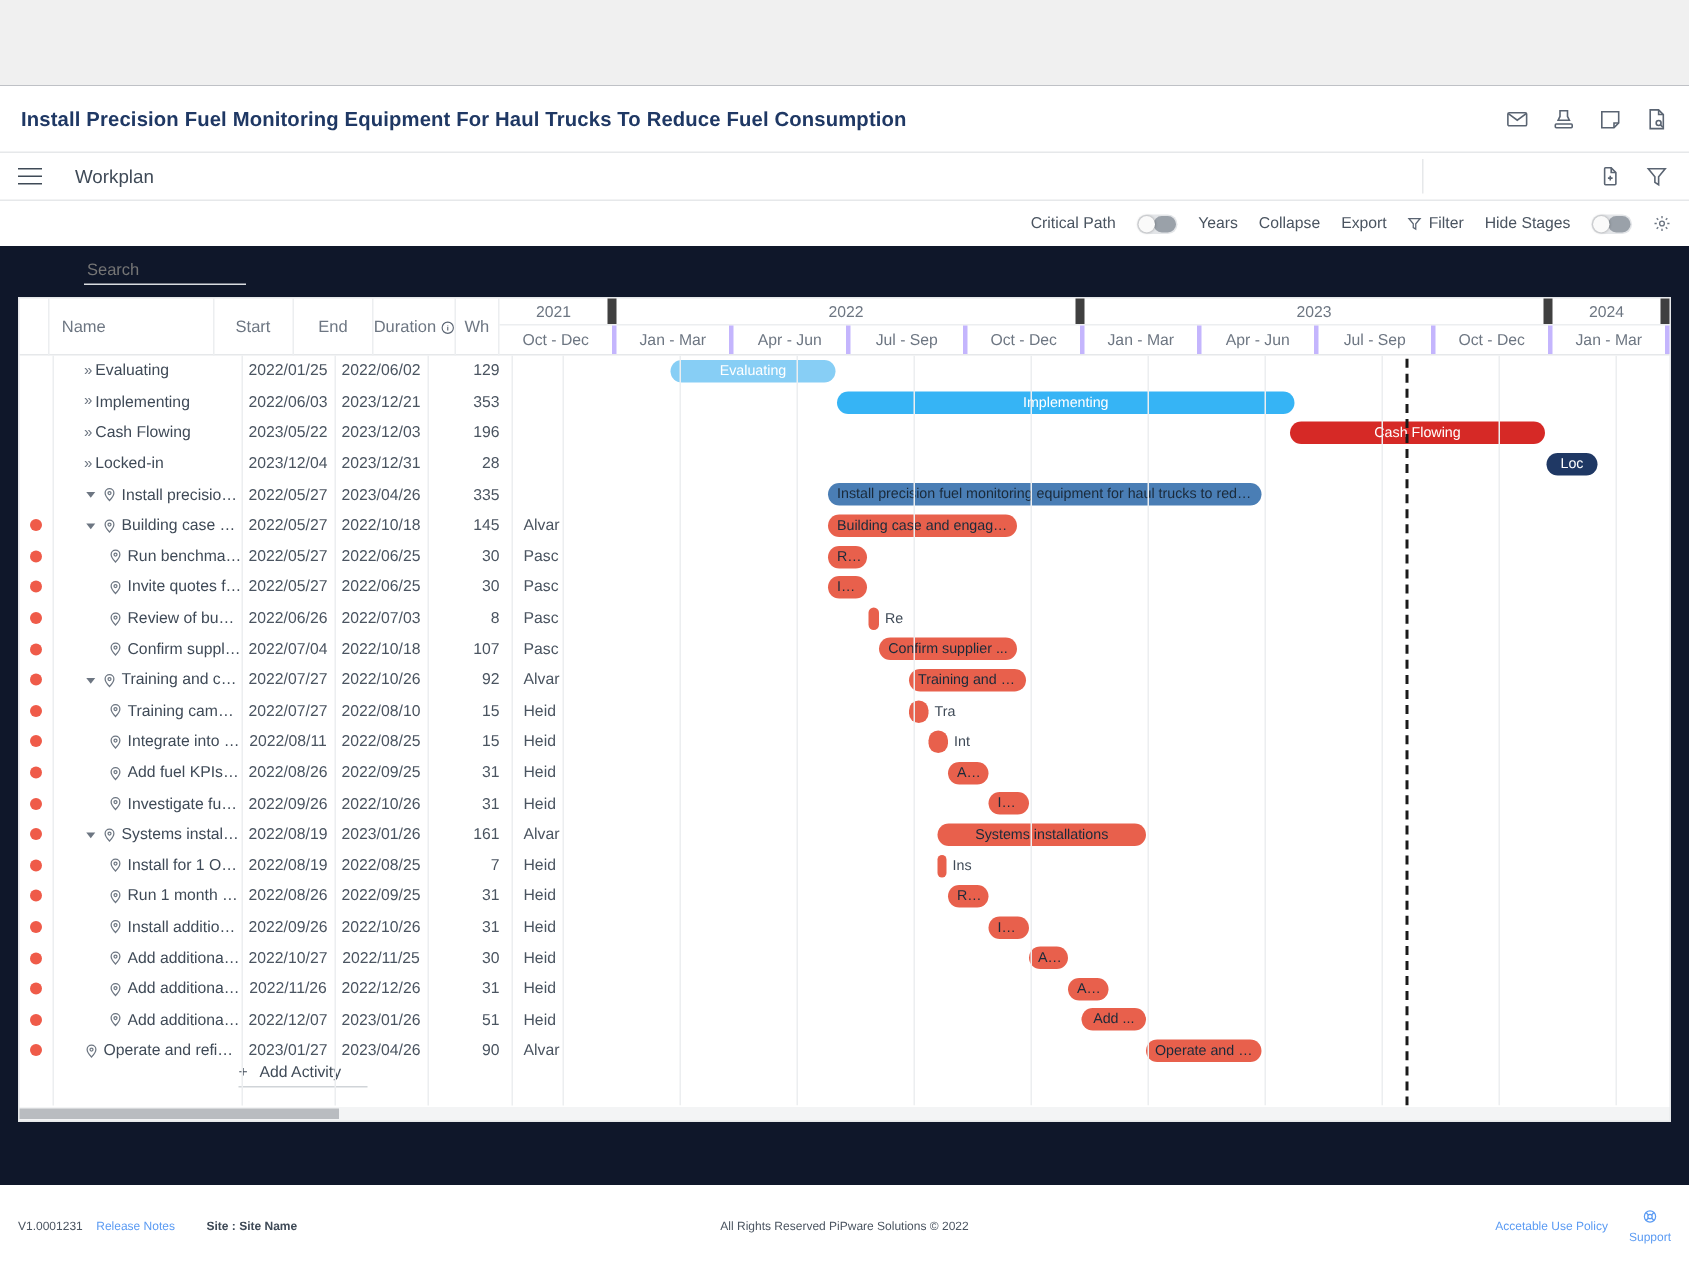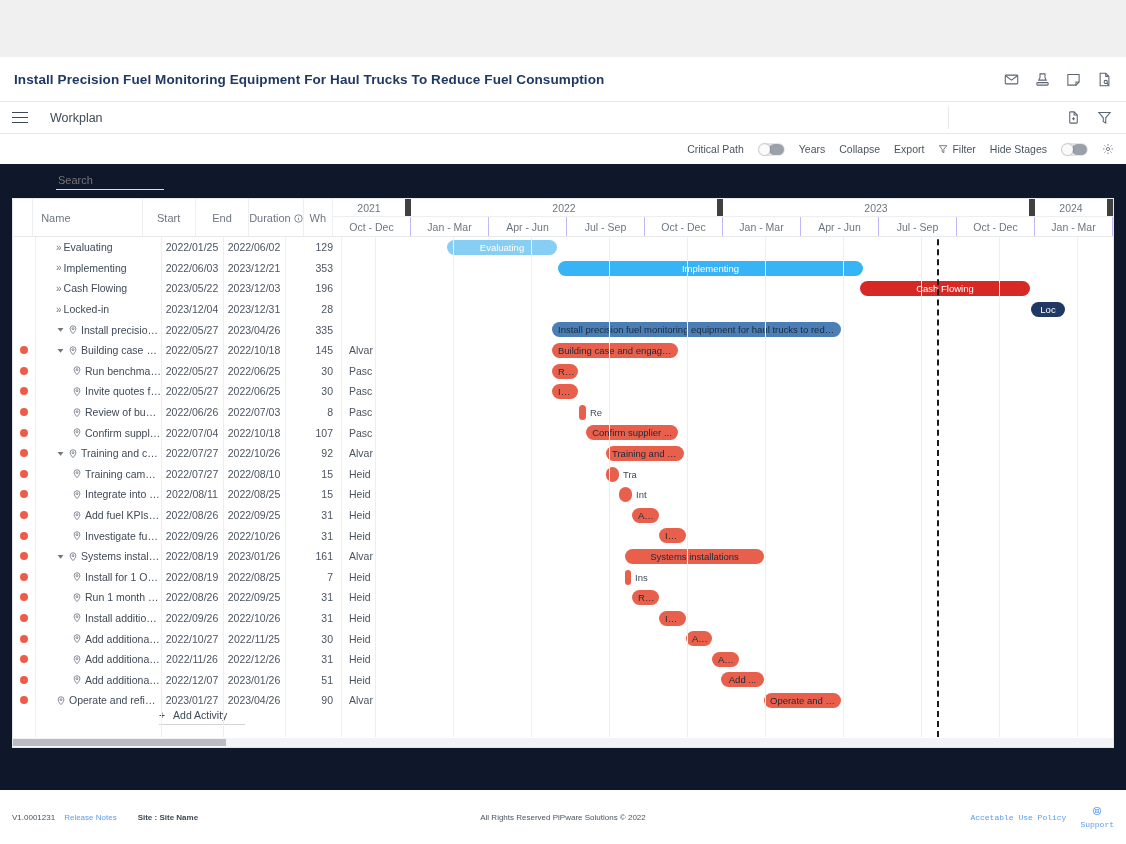--- a/index.html
+++ b/index.html
@@ -86,21 +86,21 @@
   .c-end   { width:62px; }
   .c-dur   { width:56px; }
   .c-who   { width:34px; }
 
   .timeline-head { flex:1; position:relative; }
   .yr-row { display:flex; height:18px; border-bottom:1px solid #eceef0; }
   .yr { display:flex; align-items:center; justify-content:center;
         font-size:10.5px; color:#6d7682; border-right:6px solid #404040; }
   .q-row { display:flex; height:19px; }
   .q { display:flex; align-items:center; justify-content:center;
-       font-size:10.5px; color:#6d7682; border-right:1px solid #c4b5fd; width:78px; flex:none;}
+       font-size:10.5px; color:#6d7682; border-right:3px solid #c4b5fd; width:78px; flex:none;}
 
   .grid-body { position:relative; height:500px; display:flex; }
   .left-pane { width:362px; flex:none; position:relative; }
   .right-pane { flex:1; position:relative; overflow:hidden; }
 
   .row { height:20.6px; display:flex; align-items:center; }
   .cell { font-size:10.5px; color:#4a5460; display:flex; align-items:center; height:100%; }
   .cell.num { justify-content:flex-end; padding-right:8px; }
   .cell.ctr { justify-content:center; }
   .cell.pl  { padding-left:8px; }
@@ -137,21 +137,21 @@
   .hscroll-thumb { position:absolute; left:0; top:1px; height:7px; width:213px; background:#b9bcc0; }
 
   
   .footer {
     position:absolute; left:0; top:790px; width:1126px; height:54px;
     background:#fff; display:flex; align-items:center; padding:0 12px;
     font-size:8px; color:#4a5460;
   }
   .f-left { display:flex; align-items:center; gap:9px; }
   .f-center { position:absolute; left:0; right:0; text-align:center; font-size:8px; color:#4a5460; pointer-events:none;}
-  .f-right { margin-left:auto; display:flex; align-items:center; gap:14px; z-index:1;font-family:Liberation Mono, monospace;}
+  .f-right { margin-left:auto; display:flex; align-items:center; gap:14px; z-index:1;}
   .lnk { color:#5b9bf3; cursor:pointer; }
   .sup { display:flex; align-items:center; gap:4px; color:#5b9bf3; cursor:pointer;flex-direction:column;}
   .sup-ic { width:10px; height:10px; }
   .sup-ic svg{width:100%;height:100%;display:block}
   .site { font-weight:bold; color:#3f4a57; margin-left:12px;}
 </style>
 </head>
 <body>
 
 <div class="page">

